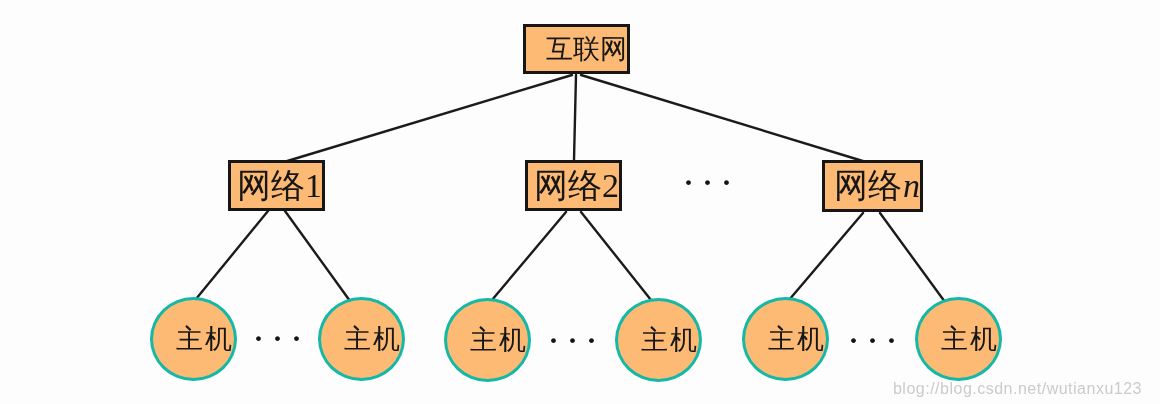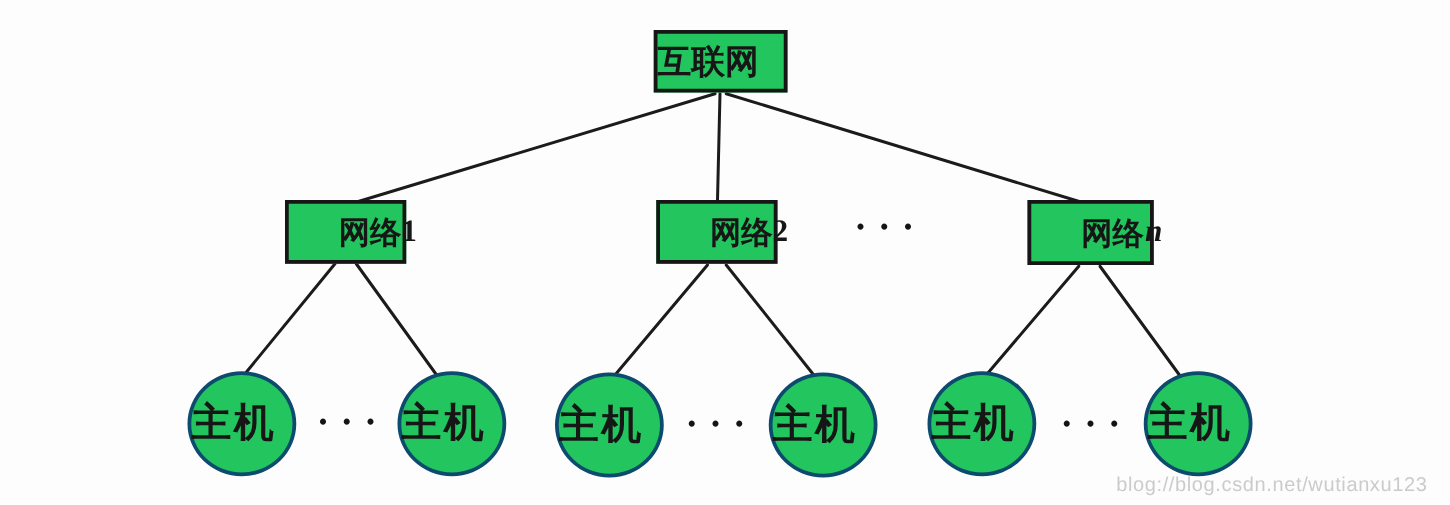--- a/index.html
+++ b/index.html
@@ -24,51 +24,51 @@
     height: 404px;
   }
   .edges line {
     stroke: #1b1b1b;
     stroke-width: 2.4;
     stroke-linecap: round;
   }
   .node {
     position: absolute;
     box-sizing: border-box;
-    background: #22c55e;
+    background: #fdba74;
     display: flex;
     align-items: center;
-    justify-content: flex-start;
-    font-weight: bold;
+    justify-content: flex-end;
+    font-weight: normal;
     white-space: nowrap;
   }
   .box {
     border: 3px solid #161616;
   }
   .box-internet {
     left: 523px; top: 24px; width: 107px; height: 50px;
     font-size: 27px;
   }
   .box-net {
-    font-size: 25px;
+    font-size: 34px;
     padding-left: 40px;
   }
   .box-net1 { left: 228px; top: 160px; width: 97px;  height: 51px; }
   .box-net2 { left: 525px; top: 160px; width: 97px;  height: 51px; }
   .box-netn { left: 822px; top: 160px; width: 101px; height: 52px; }
   .suffix-italic {
     font-style: italic;
     margin-left: 1px;
   }
   .circle {
-    border: 3px solid #0c4a6e;
+    border: 3px solid #14b8a6;
     border-radius: 50%;
     width: 87px;
     height: 84px;
-    font-size: 32px;
+    font-size: 27px;
     letter-spacing: 2px;
   }
   .c1 { left: 150px; top: 297px; }
   .c2 { left: 318px; top: 297px; }
   .c3 { left: 444px; top: 298px; }
   .c4 { left: 615px; top: 298px; }
   .c5 { left: 742px; top: 297px; }
   .c6 { left: 915px; top: 297px; }
   .ellipsis {
     position: absolute;

